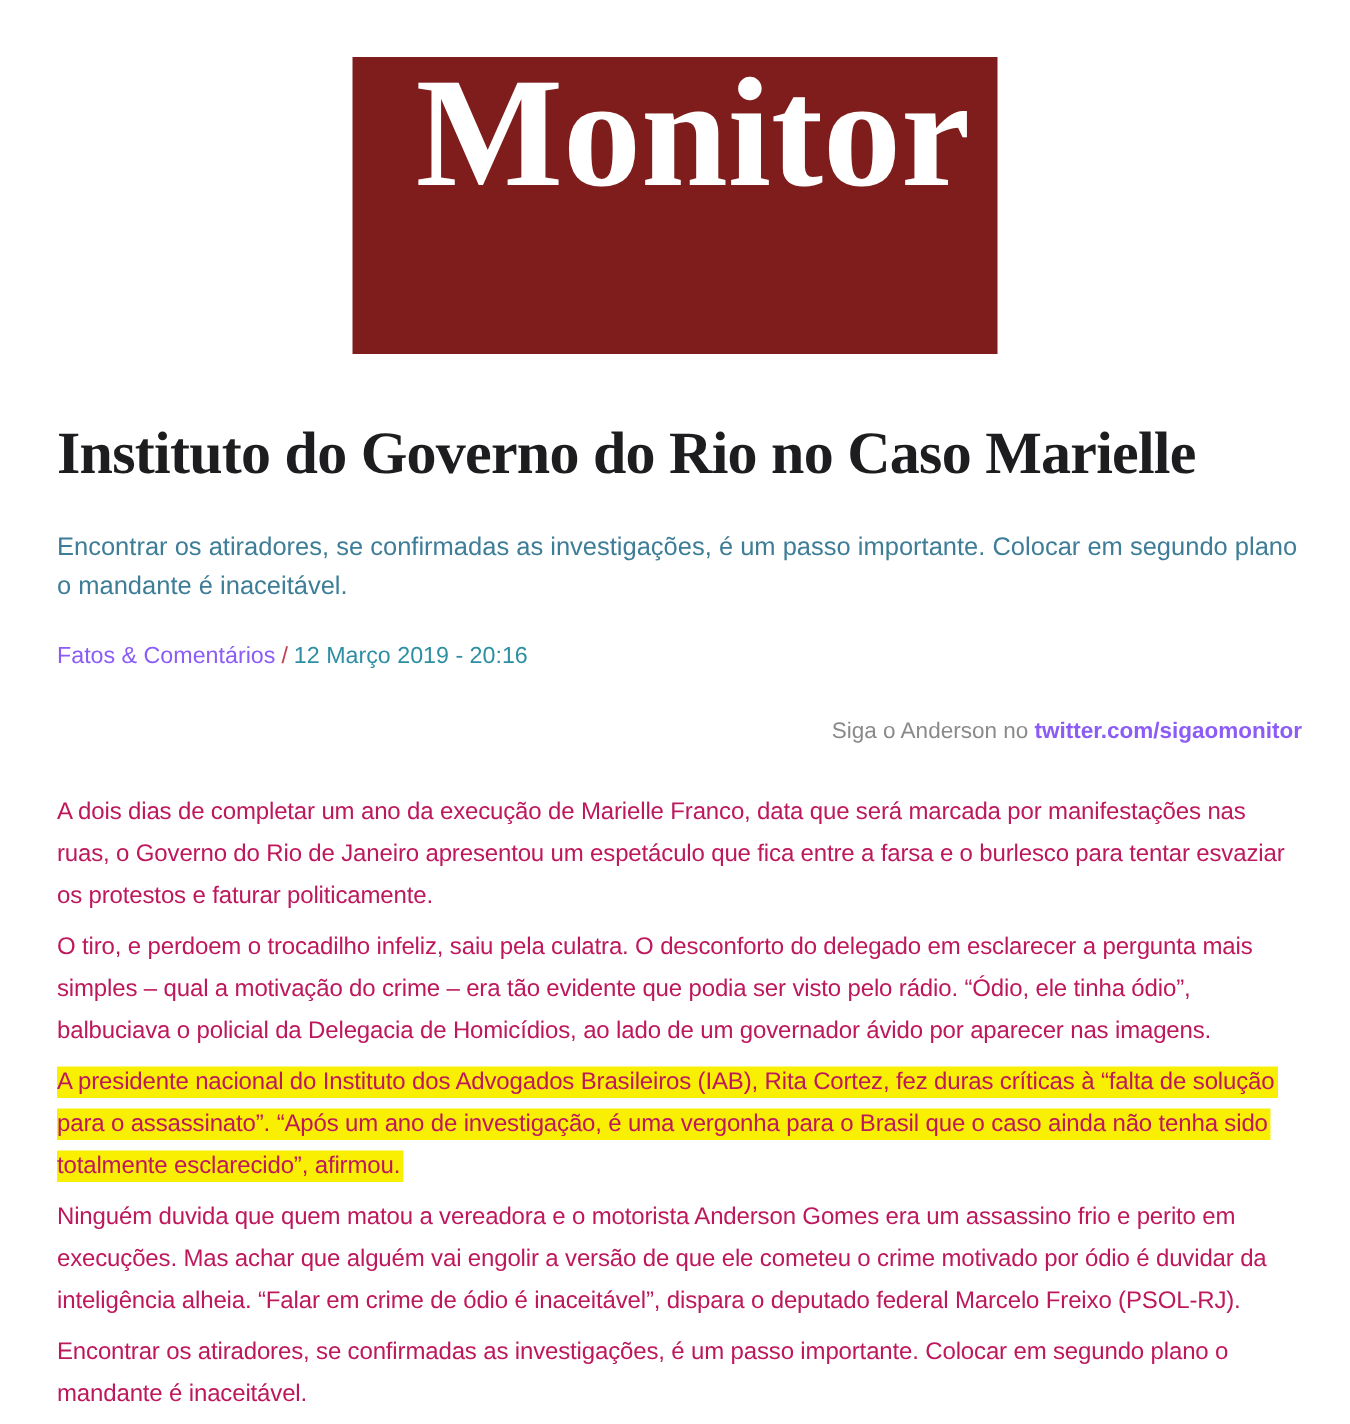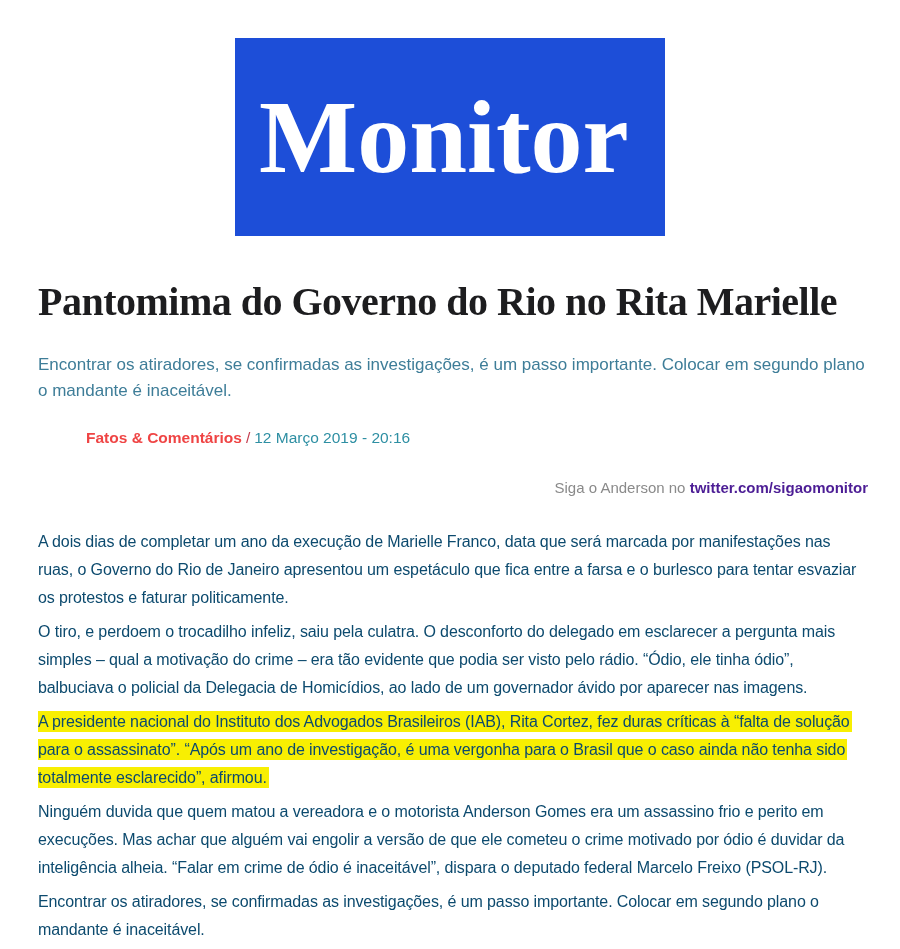--- a/index.html
+++ b/index.html
@@ -14,23 +14,22 @@
     background: #ffffff;
     overflow: hidden;
     position: relative;
   }
 
   
   .logo {
     width: 430px;
     height: 198px;
     margin: 38px auto 0 auto;
-    background: #1d4ed8;
+    background: #7f1d1d;
     display: flex;
-    flex-direction: column;
     justify-content: center;
     padding-left: 24px;
     cursor: pointer;
   }
   .logo-title {
     font-family: "Liberation Serif", serif;
     font-weight: bold;
     font-size: 104px;
     line-height: 0.98;
     color: #ffffff;
@@ -64,64 +63,64 @@
     line-height: 26px;
     color: #3e7d98;
   }
 
   .meta {
     margin-top: 24px;
     font-size: 15.5px;
     line-height: 20px;
     color: #3a3a3a;
   }
-  .meta .category { font-weight: bold; color: #ef4444; cursor: pointer; margin-left: 48px; }
+  .meta .category { font-weight: normal; color: #8b5cf6; cursor: pointer; }
   .meta .separator { color: #c43d4f; padding: 0 4px; }
   .meta .date { color: #2e8fa3; }
 
   .follow {
     margin-top: 30px;
     text-align: right;
     font-size: 15px;
     line-height: 20px;
     color: #8a8a8a;
   }
   .follow .follow-link {
     font-weight: bold;
-    color: #4c1d95;
+    color: #8b5cf6;
     cursor: pointer;
   }
 
   .body-text { margin-top: 30px; }
   .body-text p {
     font-size: 16px;
     line-height: 28px;
     letter-spacing: -0.1px;
-    color: #0c4a6e;
+    color: #be185d;
     margin: 0 0 6px 0;
   }
   .body-text p span.hl {
     background: #f8ef02;
     padding: 2px 2px 2px 0;
     -webkit-box-decoration-break: clone;
     box-decoration-break: clone;
   }
 </style>
 </head>
 <body>
 
 <div class="page">
 
   <div class="logo">
     <div class="logo-title">Monitor</div>
   </div>
 
   <div class="content">
 
-    <h1 class="article-title">Pantomima do Governo do Rio no Rita Marielle</h1>
+    <h1 class="article-title">Instituto do Governo do Rio no Caso Marielle</h1>
 
     <p class="deck">Encontrar os atiradores, se confirmadas as investigações, é um passo importante. Colocar em segundo plano o mandante é inaceitável.</p>
 
     <div class="meta">
       <span class="category">Fatos &amp; Comentários</span><span class="separator">/</span><span class="date">12 Março 2019 - 20:16</span>
     </div>
 
     <div class="follow">
       <span>Siga o Anderson no </span><span class="follow-link">twitter.com/sigaomonitor</span>
     </div>

